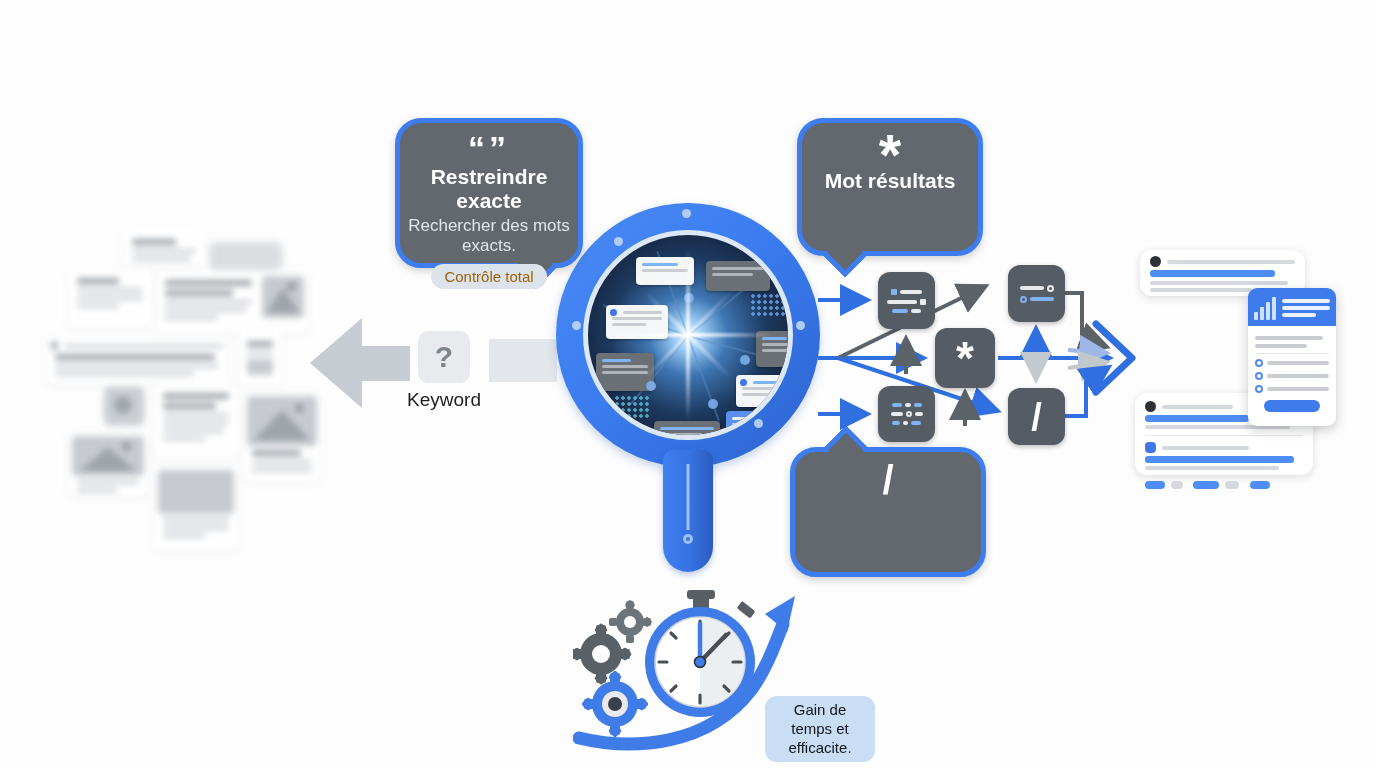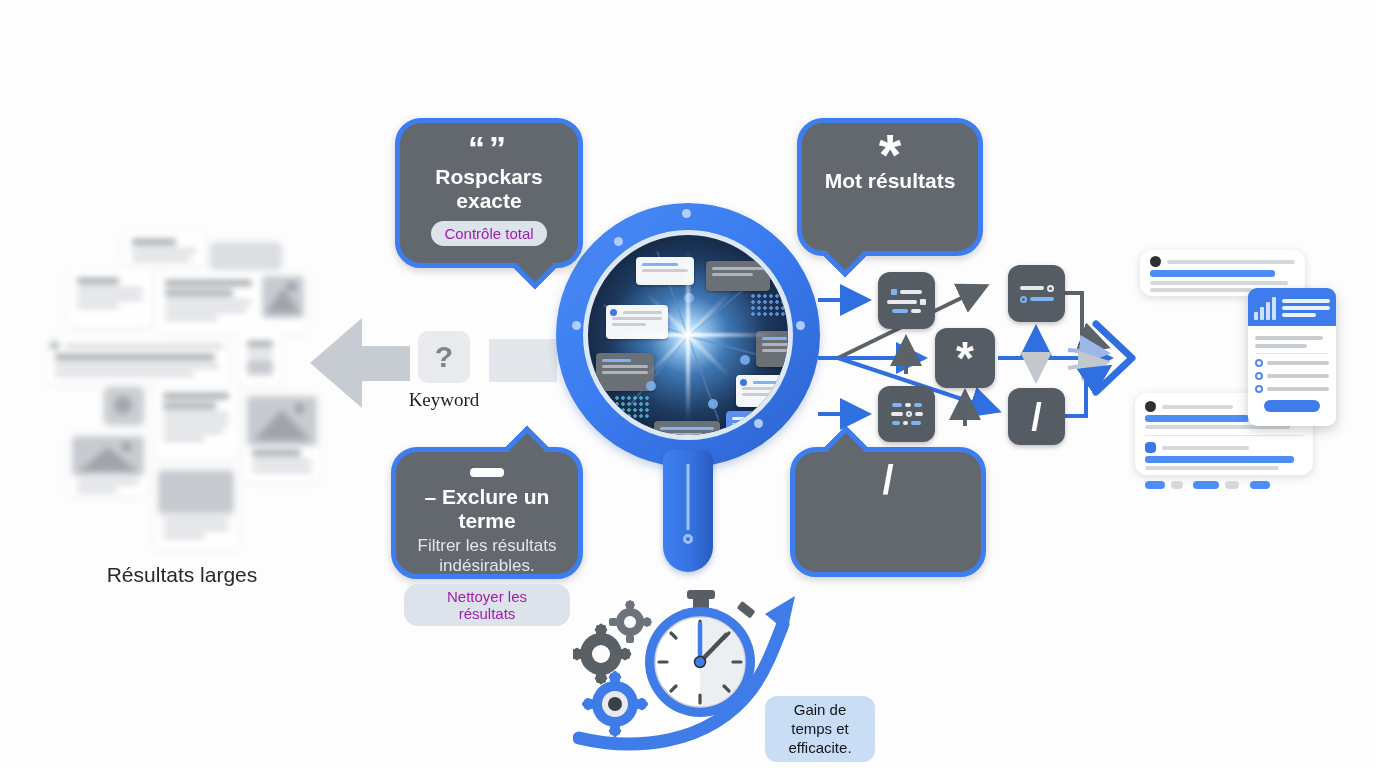--- a/index.html
+++ b/index.html
@@ -23,21 +23,21 @@
   .mt .peak { position:absolute; inset:0; background:#979da4; clip-path:polygon(50% 28%, 10% 88%, 90% 88%); }
   .mt .sun { position:absolute; top:15%; right:18%; width:9px; height:9px; border-radius:50%; background:#8d939a; }
 
   .side-label { position:absolute; font-size:21px; color:#26282b; text-align:center; }
 
   
   .kwbox { position:absolute; left:418px; top:331px; width:52px; height:52px; background:#e8eaed;
            border-radius:10px; display:flex; align-items:center; justify-content:center;
            font-size:30px; font-weight:bold; color:#7d848b; }
   .kwlabel { position:absolute; left:392px; top:389px; width:104px; text-align:center;
-             font-size:19px; color:#1d1f22;font-family:Liberation Serif, serif; }
+             font-size:19px; color:#1d1f22; }
   .shaft { position:absolute; left:489px; top:339px; width:68px; height:43px; background:#e3e6ea; }
 
   
   .ring { position:absolute; left:556px; top:203px; width:264px; height:264px; border-radius:50%;
           background:linear-gradient(135deg,#4b8bf5 0%,#3b7cf0 45%,#2c63cf 100%);
           box-shadow:0 4px 10px rgba(40,90,180,.25); }
   .ring .rdot { position:absolute; width:9px; height:9px; border-radius:50%; background:#bcd6fa; opacity:.9; }
   .lens { position:absolute; left:27px; top:27px; width:210px; height:210px; border-radius:50%;
           background:radial-gradient(circle at 50% 50%, #eaf6ff 0%, #9ccdf6 10%, #3f77b4 28%, #1d3a60 55%, #14223c 80%);
           border:5px solid #dce8f5; overflow:hidden; }
@@ -77,21 +77,21 @@
   .tail.br-down { bottom:-20px; left:28px; border-right:5px solid #3d7df0; border-bottom:5px solid #3d7df0; transform:rotate(45deg); }
   .tail.tr-up { top:-20px; right:36px; border-left:5px solid #3d7df0; border-top:5px solid #3d7df0; transform:rotate(45deg); }
   .tail.tl-up { top:-20px; left:36px; border-left:5px solid #3d7df0; border-top:5px solid #3d7df0; transform:rotate(45deg); }
   .bubble .inner { position:relative; z-index:2; }
   .b-icon { font-size:34px; font-weight:bold; line-height:30px; height:32px; letter-spacing:4px; }
   .b-icon.star { font-size:58px; line-height:44px; height:36px; letter-spacing:0; }
   .b-icon.slashg { font-size:40px; line-height:36px; height:36px; font-style:normal; letter-spacing:0; }
   .minusbar { width:34px; height:9px; background:#fff; border-radius:4px; margin:6px auto 8px; }
   .b-title { font-size:21px; font-weight:bold; line-height:1.15; }
   .b-desc { font-size:17px; color:#e2e5e9; line-height:1.18; margin-top:3px; }
-  .b-badge { display:inline-block; margin-top:8px; background:#dde3eb; color:#a21caf;
+  .b-badge { display:inline-block; margin-top:8px; background:#dde3eb; color:#a16207;
              font-size:15px; padding:4px 13px; border-radius:14px; }
 
   
   .flowsvg { position:absolute; left:818px; top:248px; }
   .flow-icon { position:absolute; background:#565c63; border-radius:12px; color:#fff;
                display:flex; align-items:center; justify-content:center; flex-direction:column;
                box-shadow:0 2px 5px rgba(0,0,0,.25); }
   .flow-glyph { font-size:46px; font-weight:bold; line-height:40px; }
   .flow-glyph.slash2 { font-size:38px; }
   .fi-row { display:flex; align-items:center; gap:3px; margin:2px 0; }
@@ -209,21 +209,20 @@
       <div class="ln"></div>
         <div class="ln half"></div>
     </div>
     <div class="bc" style="left:116px;top:242px;width:84px;height:84px;padding:4px;">
       <div style="width:100%;height:44px;background:#c3c7cc;border-radius:4px;"></div>
       <div class="ln"></div>
         <div class="ln"></div>
         <div class="ln half"></div>
     </div>
   </div>
-  <div class="side-label" style="left:58px;top:563px;width:248px;">Résultats larges</div>
 
   <svg class="flowsvg" style="left:310px;top:316px;" width="100" height="95">
     <polygon points="0,47 52,2 52,30 100,30 100,65 52,65 52,92" fill="#c7ccd2"></polygon>
   </svg>
   <div class="kwbox">
       <span>?</span>
     </div>
   <div class="kwlabel">Keyword</div>
   <div class="shaft"></div>
 
@@ -293,42 +292,34 @@
   </div>
   <div class="handle">
     <div class="hline"></div>
       <div class="hdot"></div>
   </div>
 
   <div class="bubble" style="left:395px;top:118px;width:188px;height:150px;">
     <span class="tail bl-down"></span>
     <div class="inner">
       <div class="b-icon">“”</div>
-      <div class="b-title">Rospckars exacte</div>
+      <div class="b-title">Restreindre exacte</div>
+      <div class="b-desc">Rechercher des mots exacts.</div>
       <span class="b-badge">Contrôle total</span>
     </div>
   </div>
 
   <div class="bubble" style="left:797px;top:118px;width:186px;height:138px;">
     <span class="tail br-down"></span>
     <div class="inner">
       <div class="b-icon star">*</div>
       <div class="b-title">Mot résultats</div>
     </div>
   </div>
 
-  <div class="bubble" style="left:391px;top:447px;width:192px;height:132px;">
-    <span class="tail tr-up"></span>
-    <div class="inner">
-      <div class="minusbar"></div>
-      <div class="b-title">– Exclure un terme</div>
-      <div class="b-desc">Filtrer les résultats indésirables.</div>
-      <span class="b-badge">Nettoyer les résultats</span>
-    </div>
-  </div>
 
   <div class="bubble" style="left:790px;top:447px;width:196px;height:130px;">
     <span class="tail tl-up"></span>
     <div class="inner">
       <div class="b-icon slashg">/</div>
     </div>
   </div>
 
   <svg class="flowsvg" width="320" height="205" viewBox="0 0 320 205">
     <defs>

